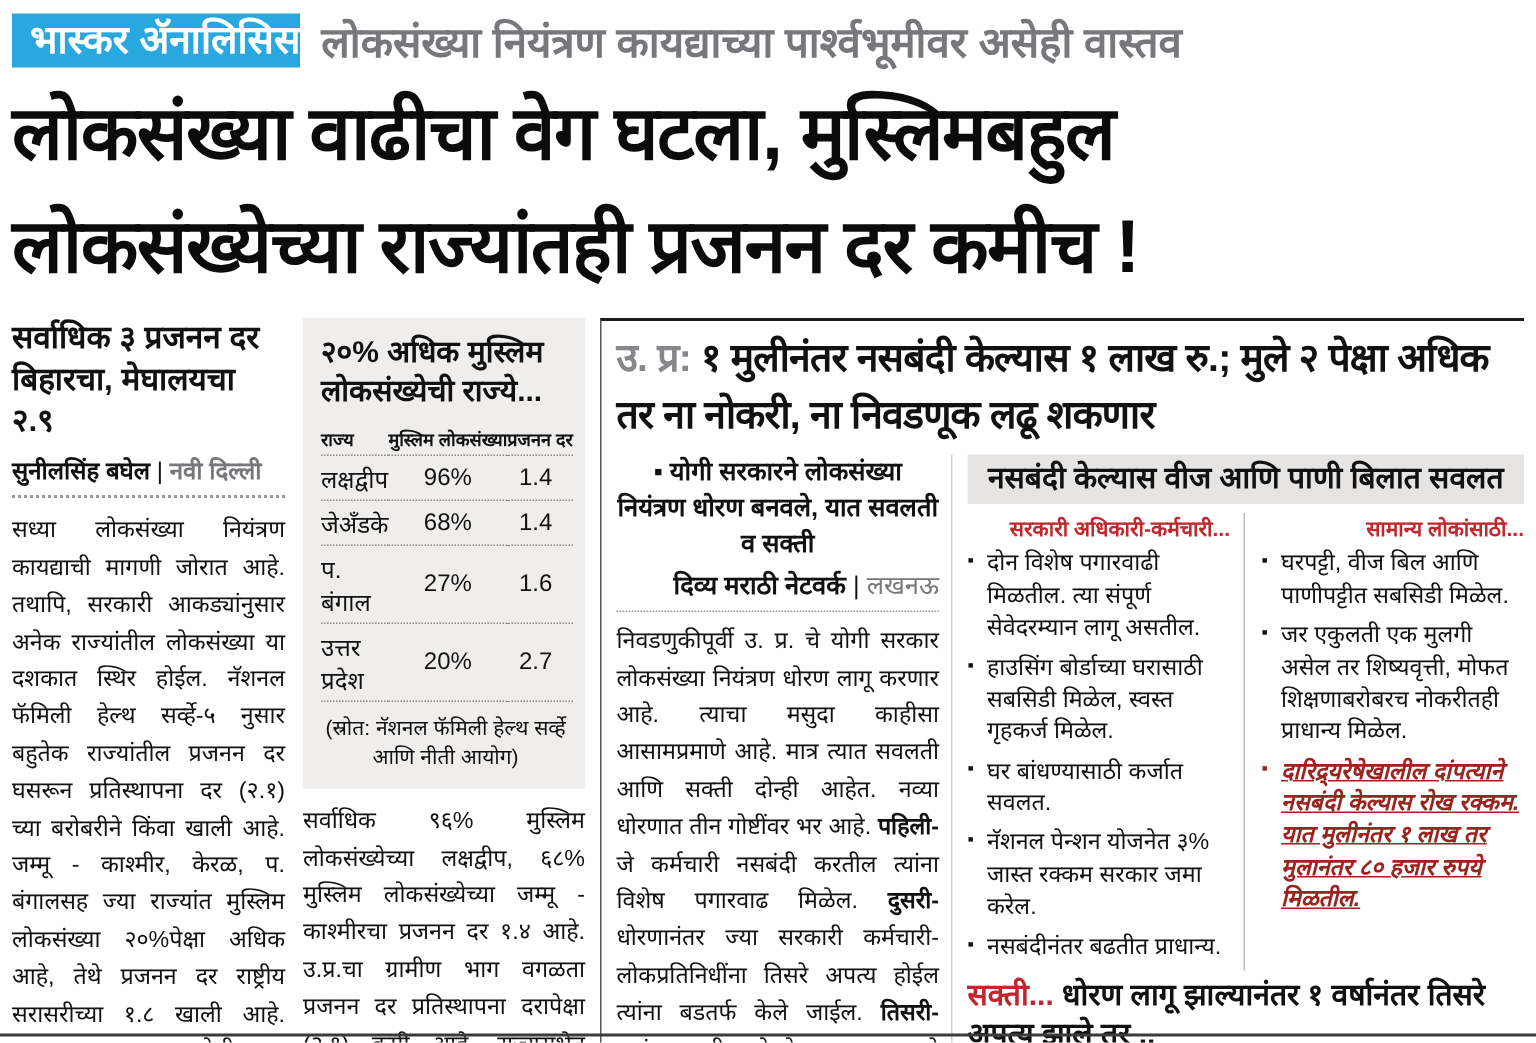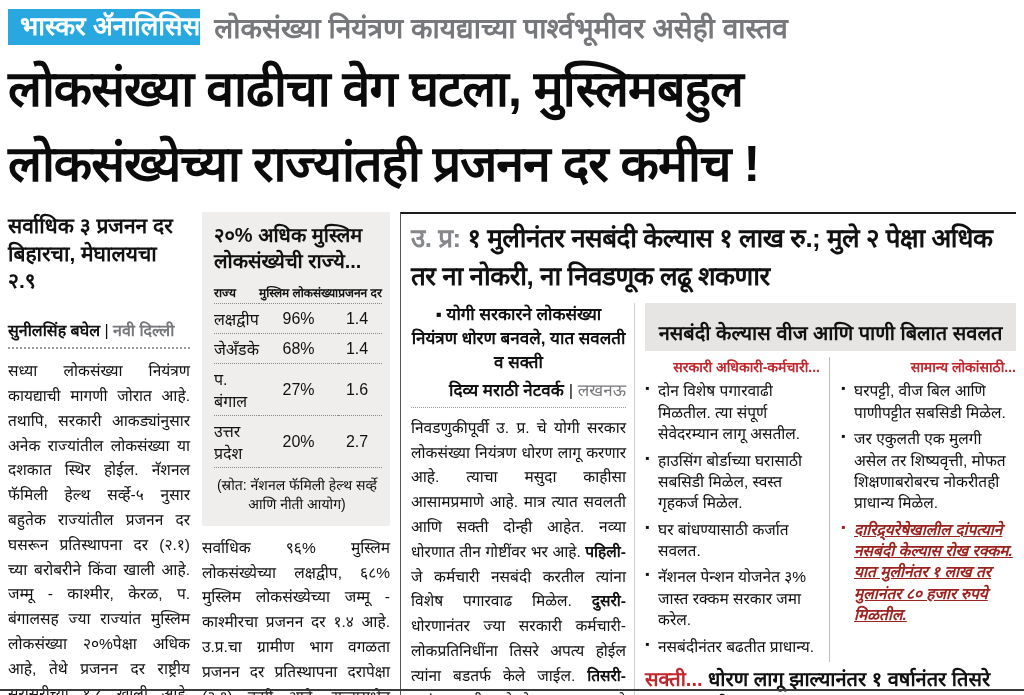--- a/index.html
+++ b/index.html
@@ -20,21 +20,21 @@
 
   
   .cols { display:flex; margin-top:10px; align-items:stretch; }
   .col1 { width:188px; flex:none; padding-right:6px; }
   .col2 { width:200px; flex:none; padding:0 6px; }
   .right-sec { flex:1; border-top:2px solid #1c1c1c; border-left:1px solid #555;
                margin-left:4px; padding:6px 0 0 10px; }
 
   
   .subhead { font-weight:bold; font-size:21px; line-height:1.32; }
-  .byline { margin:24px 0 6px 0; font-size:16px; }
+  .byline { margin:7px 0 6px 0; font-size:16px; }
   .byline .author { font-weight:bold; }
   .byline .loc { color:#77787b; font-weight:bold; }
   .dotted { border-bottom:2px dotted #9a9a9a; margin:4px 0 10px 0; }
   .bodytext { font-size:15.5px; line-height:1.6; text-align:justify; }
 
   
   .stat-box { background:#efeeec; padding:10px 10px 12px 12px; }
   .stat-title { font-weight:bold; font-size:20px; line-height:1.3; margin-bottom:8px; }
   table.stats { width:100%; border-collapse:collapse; }
   table.stats th { font-size:12px; font-weight:bold; text-align:left; padding:2px 0;
@@ -53,21 +53,21 @@
   .standfirst { font-weight:bold; font-size:17px; line-height:1.4; text-align:center; }
   .up-byline { text-align:right; font-size:17px; margin-top:3px; }
   .up-byline .net { font-weight:bold; }
   .up-byline .loc { color:#77787b; }
   .up-left .dotted { border-bottom:1px dotted #9a9a9a; margin:6px 0 8px 0; }
   .up-left .bodytext { font-size:15.5px; }
   .inline-bold { font-weight:bold; }
 
   .benefits { flex:1; padding-left:10px; }
   .benefit-head { background:#e6e5e3; text-align:center; font-weight:bold; font-size:20px;
-                  padding:16px 4px 5px 4px; }
+                  padding:1px 4px 5px 4px; }
   .benefit-cols { display:flex; margin-top:6px; }
   .bcol { flex:1; }
   .bcol.first { padding-right:9px; border-right:1px solid #bdbdbb; }
   .bcol.second { padding-left:11px; }
   .bcol-title { color:#c1272d; font-weight:bold; font-size:14px; text-align:right; margin-bottom:4px; }
   ul.bullets { list-style:none; }
   ul.bullets li { font-size:15.5px; line-height:1.38; margin-bottom:5px; position:relative; padding-left:13px; }
   ul.bullets li::before { content:"▪"; position:absolute; left:0; top:0; font-size:12px; }
   li.hl { color:#9c2420; font-style:italic; text-decoration:underline; font-weight:bold; }
 

